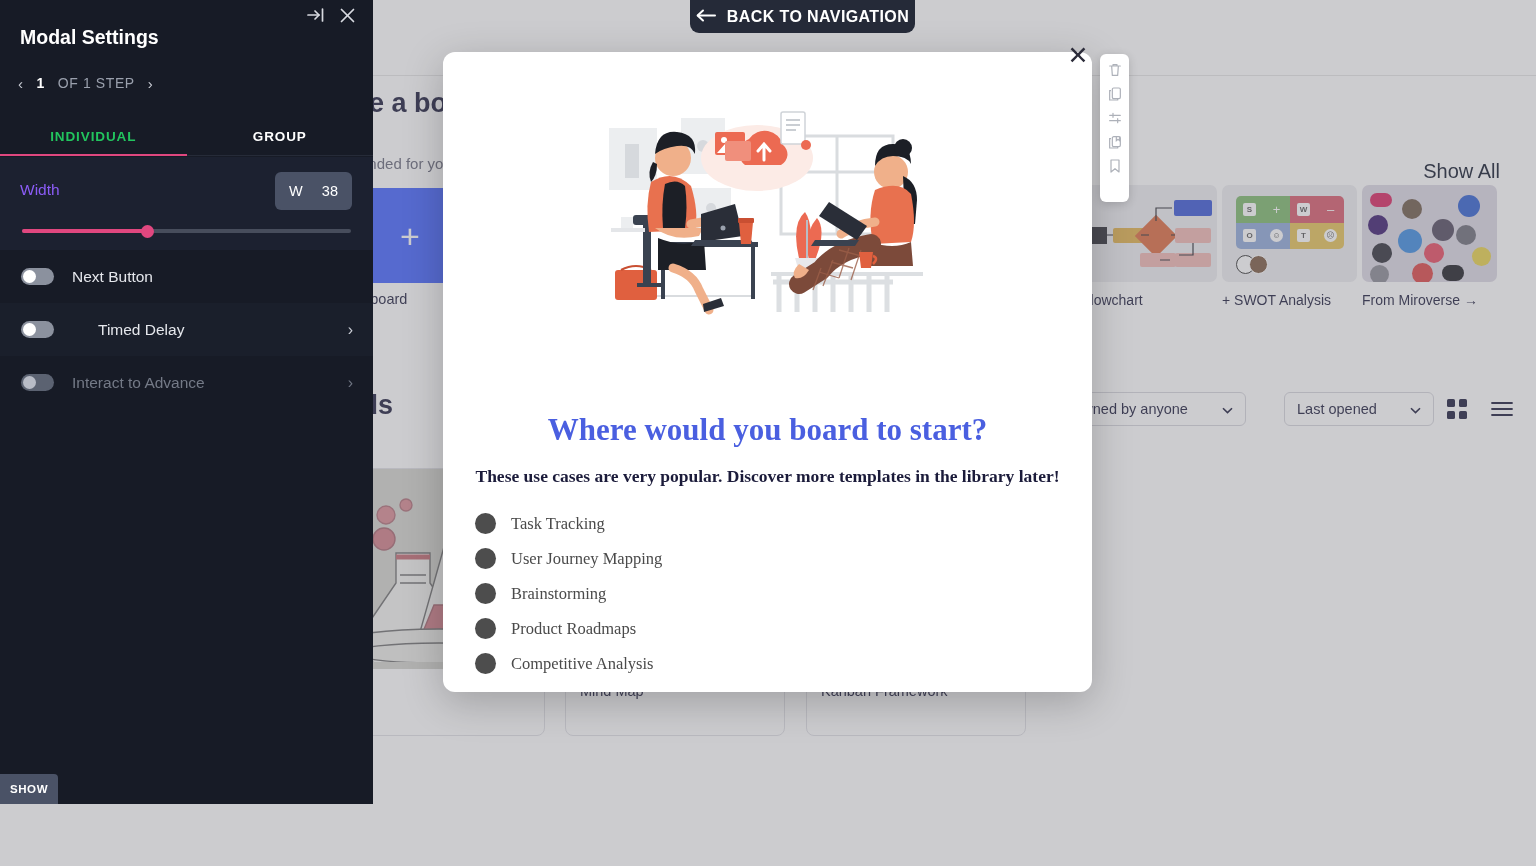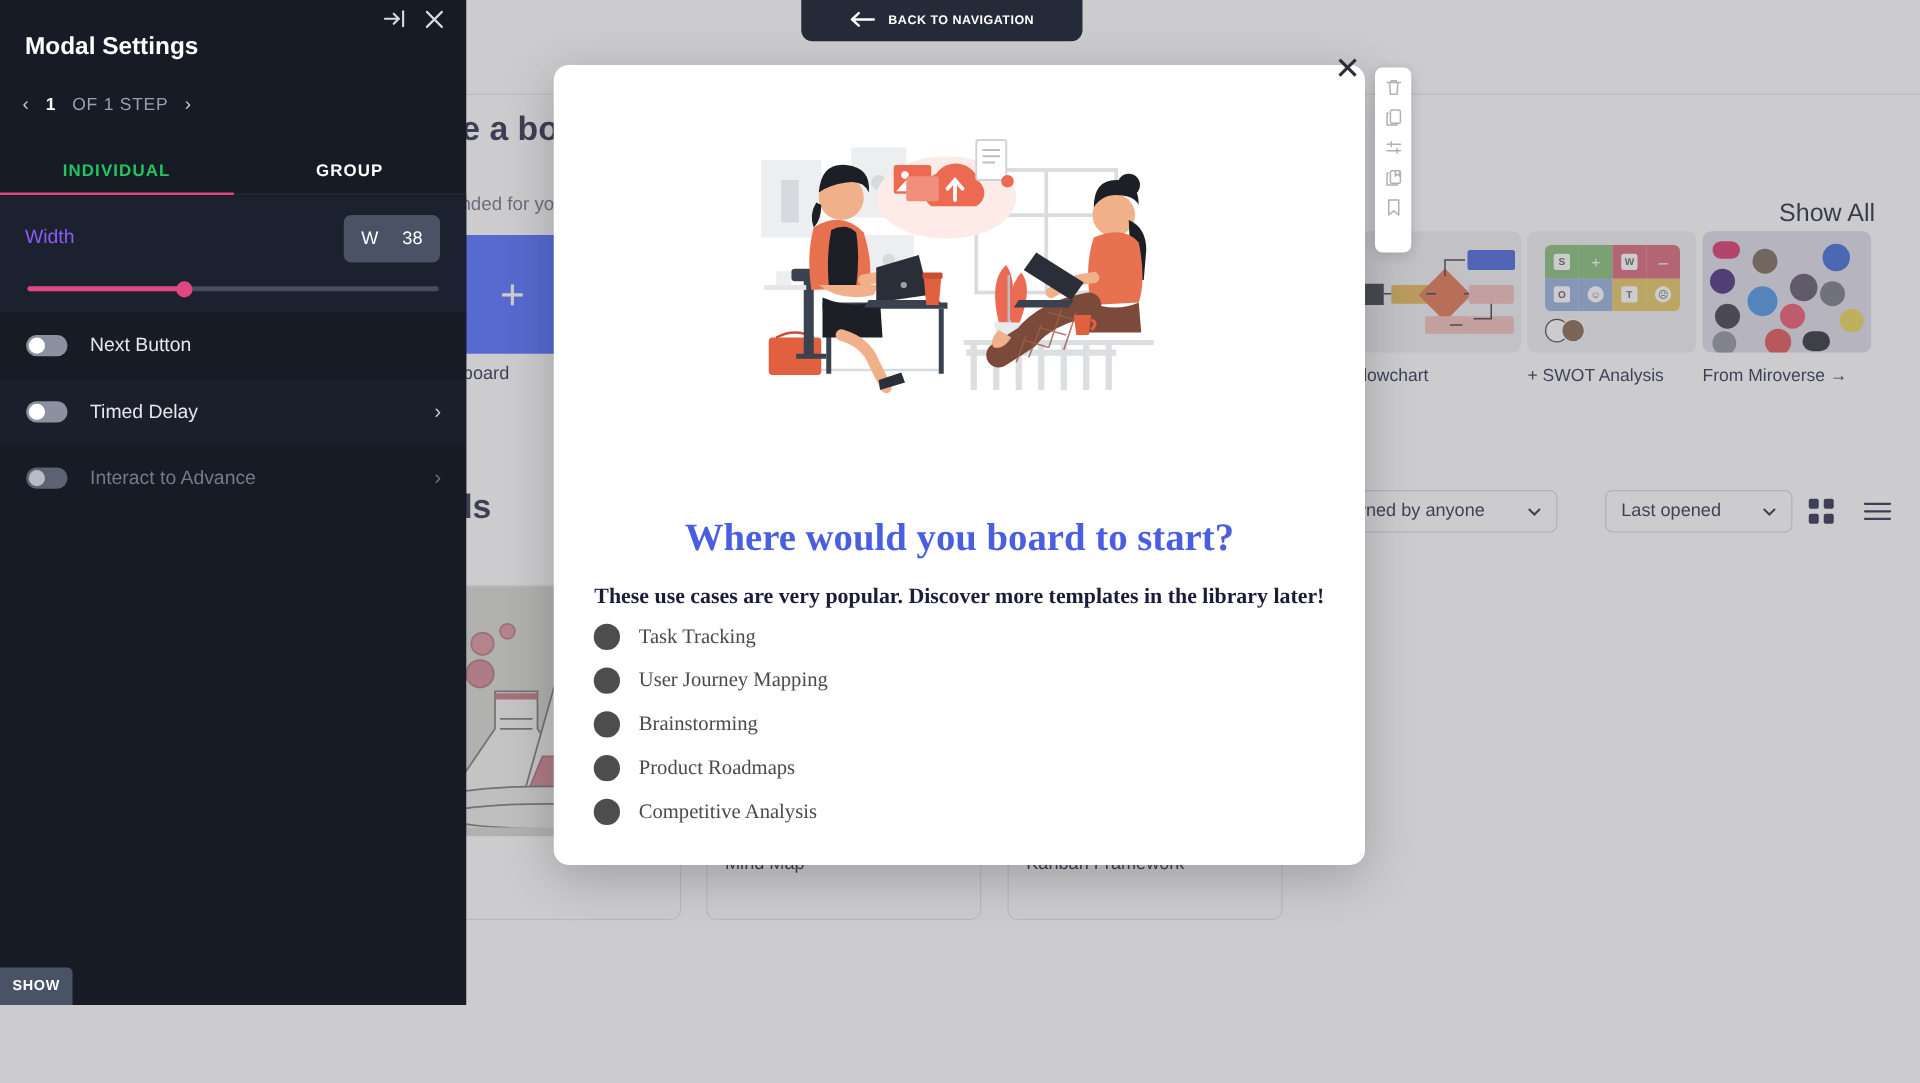--- a/index.html
+++ b/index.html
@@ -190,21 +190,21 @@
     font-size: 31px; font-weight: 700; color: #4a5fe0;
   }
   .modal-sub {
     position: absolute; top: 414px; left: 30px; right: 30px;
     text-align: center;
     font-family: "Liberation Serif", serif;
     font-size: 17.5px; font-weight: 700; color: #1b1b3a;
   }
   .opt-list { position: absolute; top: 447px; left: 32px; right: 32px; }
   .opt-row {
-    display: flex; align-items: flex-start; gap: 15px; height: 35px;
+    display: flex; align-items: flex-end; gap: 15px; height: 35px;
   }
   .opt-dot {
     width: 21px; height: 21px; border-radius: 50%;
     background: #4d4d4d; flex: none;
   }
   .opt-label {
     font-family: "Liberation Serif", serif;
     font-size: 16.5px; color: #4a4a4a;
   }
   .modal-close {
@@ -221,26 +221,26 @@
     background: #fff; border-radius: 6px;
     box-shadow: 0 2px 10px rgba(0,0,0,0.16);
     z-index: 70;
     display: flex; flex-direction: column; align-items: center;
     padding-top: 8px; gap: 8px;
   }
   .ctx-ic { width: 16px; height: 16px; opacity: .55; }
 
   
   .back-nav {
-    position: absolute; left: 641px; top: 0;
+    position: absolute; left: 690px; top: 0;
     width: 225px; height: 33px;
     background: #252a38; border-radius: 0 0 9px 9px;
     display: flex; align-items: center; justify-content: center; gap: 11px;
     z-index: 90;
-    color: #fff; font-size: 10px; font-weight: 700; letter-spacing: .4px;
+    color: #fff; font-size: 16px; font-weight: 700; letter-spacing: .4px;
   }
 
   
   .panel {
     position: absolute; left: 0; top: 0;
     width: 373px; height: 804px;
     background: #171b26;
     z-index: 100;
   }
   .panel-top-icons {
@@ -305,21 +305,21 @@
   .slider-knob {
     position: absolute; left: 38%; top: 2px; margin-left: -6px;
     width: 13px; height: 13px; border-radius: 50%; background: #e0477f;
   }
 
   .toggle-row {
     position: absolute; left: 0; width: 373px; height: 53px;
     display: flex; align-items: center;
   }
   .tr-1 { top: 250px; background: #171b26; }
-  .tr-2 { top: 303px; background: #1a1f2b; }
+  .tr-2 { top: 303px; background: #1a1f2b; gap: 26px; }
   .tr-3 { top: 356px; background: #171b26; }
   .tgl {
     margin-left: 21px; width: 33px; height: 17px;
     background: #8b919e; border-radius: 9px; position: relative; flex: none;
   }
   .tgl.dim { background: #5b6271; }
   .tgl::after {
     content: ''; position: absolute; left: 2px; top: 2px;
     width: 13px; height: 13px; border-radius: 50%; background: #fff;
   }

